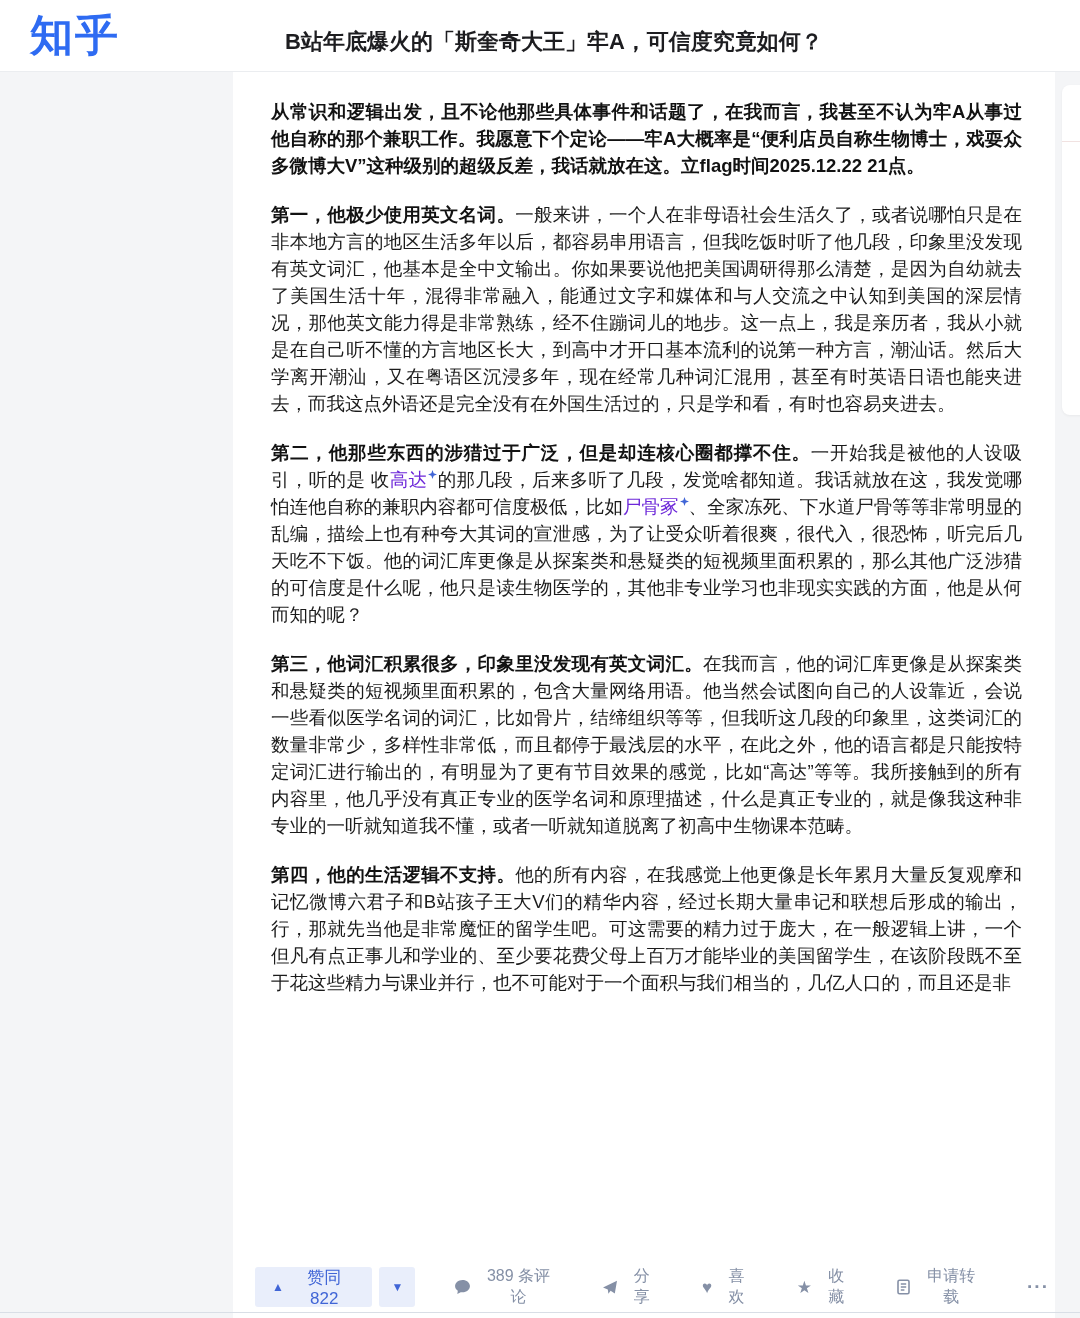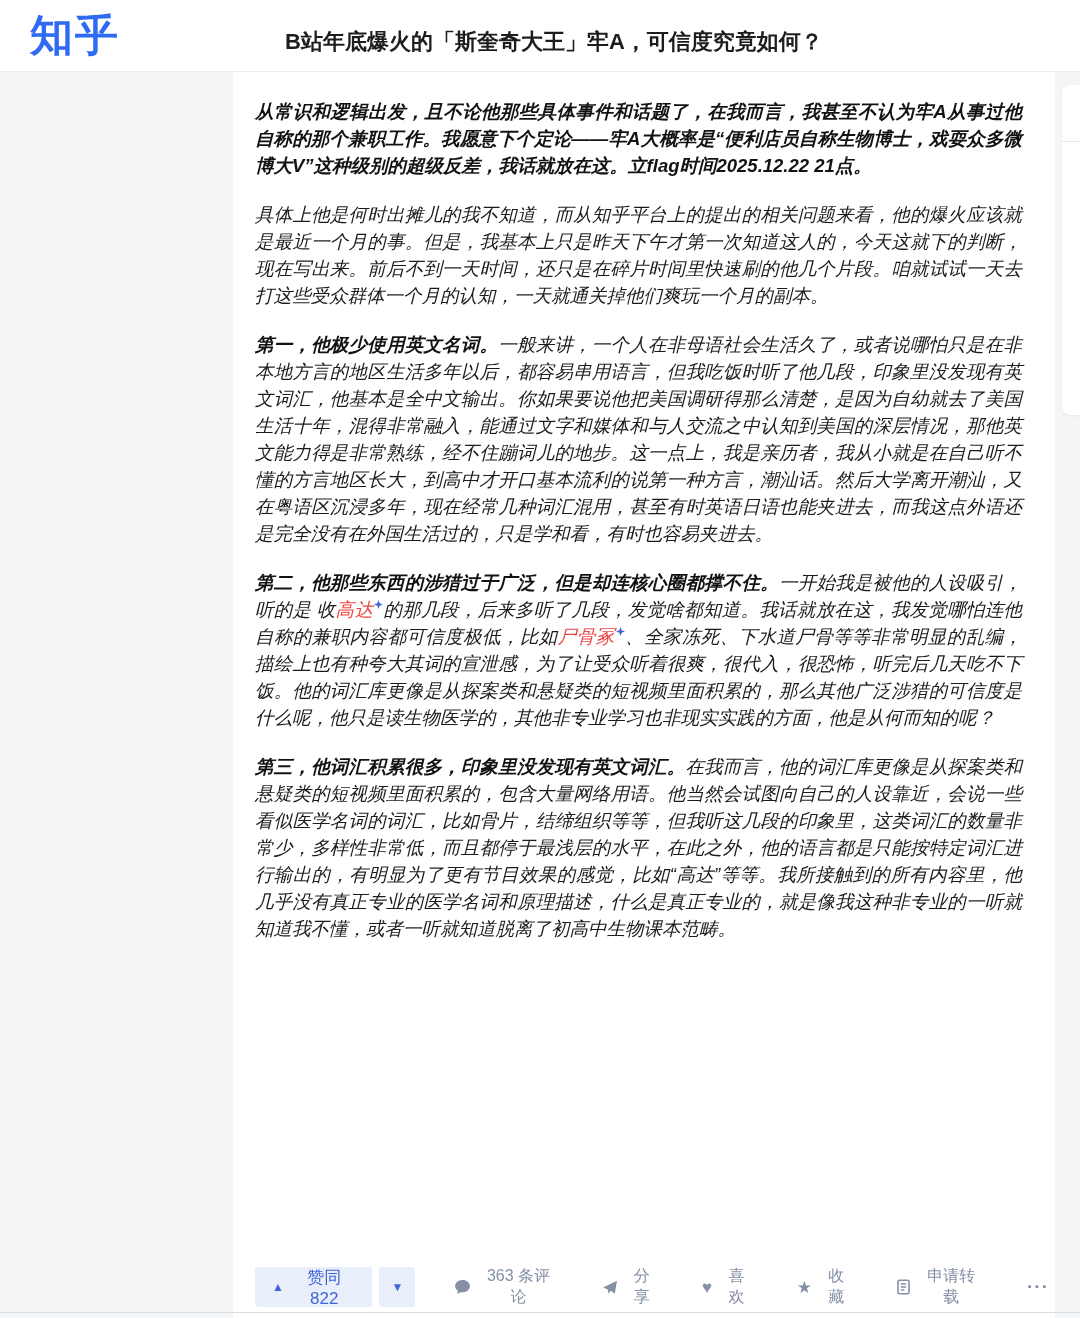--- a/index.html
+++ b/index.html
@@ -27,23 +27,23 @@
   .main-card {
     position:absolute; left:233px; top:72px; width:822px; height:1246px;
     background:#ffffff;
   }
   .content {
     height:1190px; overflow:hidden;
     padding:26px 33px 0 22px;
     font-size:18.5px; line-height:27px; color:#1b1b1b;
     text-align:justify;
   }
-  .content p { margin:0 0 22px 0;font-style:italic; }
+  .content p { margin:0 0 22px 16px; }
   .content b { font-weight:bold; color:#121212; }
-  .zlink { color:#ef4444; text-decoration:none; cursor:pointer; }
+  .zlink { color:#6d28d9; text-decoration:none; cursor:pointer; }
   .sparkle { display:inline-block; vertical-align:super; line-height:0; margin-left:1px; }
   
   .action-bar {
     position:absolute; left:0; top:1190px; width:822px; height:50px;
     background:#ffffff; display:flex; align-items:center;
     padding-left:22px;
   }
   .vote-group { display:flex; gap:7px; align-items:center; }
   .vote-btn {
     display:inline-flex; align-items:center; justify-content:center; gap:9px;
@@ -82,48 +82,48 @@
 <body>
 
 <div class="header">
   <a class="logo">知乎</a>
   <div class="qtitle">B站年底爆火的「斯奎奇大王」牢A，可信度究竟如何？</div>
 </div>
 
 <div class="main-card">
   <div class="content" id="answer-content">
       <p><b>从常识和逻辑出发，且不论他那些具体事件和话题了，在我而言，我甚至不认为牢A从事过他自称的那个兼职工作。我愿意下个定论——牢A大概率是“便利店员自称生物博士，戏耍众多微博大V”这种级别的超级反差，我话就放在这。立flag时间2025.12.22 21点。</b></p>
-      <p><span>具体上他是何时出摊儿的我不知道，而从知乎平台上的提出的相关问题来看，他的爆火应该就是最近一个月的事。但是，我基本上只是昨天下午才第一次知道这人的，今天这就下的判断，现在写出来。前后不到一天时间，还只是在碎片时间里快速刷的他几个片段。咱就试试一天去打这些受众群体一个月的认知，一天就通关掉他们爽玩一个月的副本。</span></p>
       <p><b>第一，他极少使用英文名词。</b><span>一般来讲，一个人在非母语社会生活久了，或者说哪怕只是在非本地方言的地区生活多年以后，都容易串用语言，但我吃饭时听了他几段，印象里没发现有英文词汇，他基本是全中文输出。你如果要说他把美国调研得那么清楚，是因为自幼就去了美国生活十年，混得非常融入，能通过文字和媒体和与人交流之中认知到美国的深层情况，那他英文能力得是非常熟练，经不住蹦词儿的地步。这一点上，我是亲历者，我从小就是在自己听不懂的方言地区长大，到高中才开口基本流利的说第一种方言，潮汕话。然后大学离开潮汕，又在粤语区沉浸多年，现在经常几种词汇混用，甚至有时英语日语也能夹进去，而我这点外语还是完全没有在外国生活过的，只是学和看，有时也容易夹进去。</span></p>
       <p><b>第二，他那些东西的涉猎过于广泛，但是却连核心圈都撑不住。</b><span>一开始我是被他的人设吸引，听的是 收</span><a class="zlink" href="#">高达</a><span class="sparkle"><svg width="9" height="9" viewBox="0 0 10 10">
             <path d="M5 0L6.3 3.7L10 5L6.3 6.3L5 10L3.7 6.3L0 5L3.7 3.7Z" fill="#4065d6"></path>
           </svg></span><span>的那几段，后来多听了几段，发觉啥都知道。我话就放在这，我发觉哪怕连他自称的兼职内容都可信度极低，比如</span><a class="zlink" href="#">尸骨冢</a><span class="sparkle"><svg width="9" height="9" viewBox="0 0 10 10">
             <path d="M5 0L6.3 3.7L10 5L6.3 6.3L5 10L3.7 6.3L0 5L3.7 3.7Z" fill="#4065d6"></path>
           </svg></span><span>、全家冻死、下水道尸骨等等非常明显的乱编，描绘上也有种夸大其词的宣泄感，为了让受众听着很爽，很代入，很恐怖，听完后几天吃不下饭。他的词汇库更像是从探案类和悬疑类的短视频里面积累的，那么其他广泛涉猎的可信度是什么呢，他只是读生物医学的，其他非专业学习也非现实实践的方面，他是从何而知的呢？</span></p>
       <p><b>第三，他词汇积累很多，印象里没发现有英文词汇。</b><span>在我而言，他的词汇库更像是从探案类和悬疑类的短视频里面积累的，包含大量网络用语。他当然会试图向自己的人设靠近，会说一些看似医学名词的词汇，比如骨片，结缔组织等等，但我听这几段的印象里，这类词汇的数量非常少，多样性非常低，而且都停于最浅层的水平，在此之外，他的语言都是只能按特定词汇进行输出的，有明显为了更有节目效果的感觉，比如“高达”等等。我所接触到的所有内容里，他几乎没有真正专业的医学名词和原理描述，什么是真正专业的，就是像我这种非专业的一听就知道我不懂，或者一听就知道脱离了初高中生物课本范畴。</span></p>
+      <p><b>第四，他的生活逻辑不支持。</b><span>他的所有内容，在我感觉上他更像是长年累月大量反复观摩和记忆微博六君子和B站孩子王大V们的精华内容，经过长期大量串记和联想后形成的输出，行，那就先当他是非常魔怔的留学生吧。可这需要的精力过于庞大，在一般逻辑上讲，一个但凡有点正事儿和学业的、至少要花费父母上百万才能毕业的美国留学生，在该阶段既不至于花这些精力与课业并行，也不可能对于一个面积与我们相当的，几亿人口的，而且还是非</span></p>
     </div>
 
   <div class="action-bar">
     <div class="vote-group">
       <button class="vote-btn">
         <span class="tri">▲</span>
         <span>赞同 822</span>
       </button>
       <button class="vote-btn down">
         <span class="tri">▼</span>
       </button>
     </div>
 
     <button class="action-item">
       <span class="aicon">
         <svg width="17" height="16" viewBox="0 0 16 15">
             <path d="M8 0.8C4.1 0.8 1 3.4 1 6.6c0 1.8 1 3.4 2.6 4.5L3.1 14l3.2-1.6c.55.1 1.1.15 1.7.15 3.9 0 7-2.6 7-5.9S11.9 0.8 8 0.8z" fill="#8590a6"></path>
           </svg>
       </span>
-      <span>363 条评论</span>
+      <span>389 条评论</span>
     </button>
 
     <button class="action-item">
       <span class="aicon">
         <svg width="16" height="15" viewBox="0 0 16 15">
             <path d="M1 7.4 L15 0.8 L12.8 13.4 L8.6 10.7 L6.4 13.8 L5.8 9.6 Z" fill="#8590a6"></path>
           </svg>
       </span>
       <span>分享</span>
     </button>

